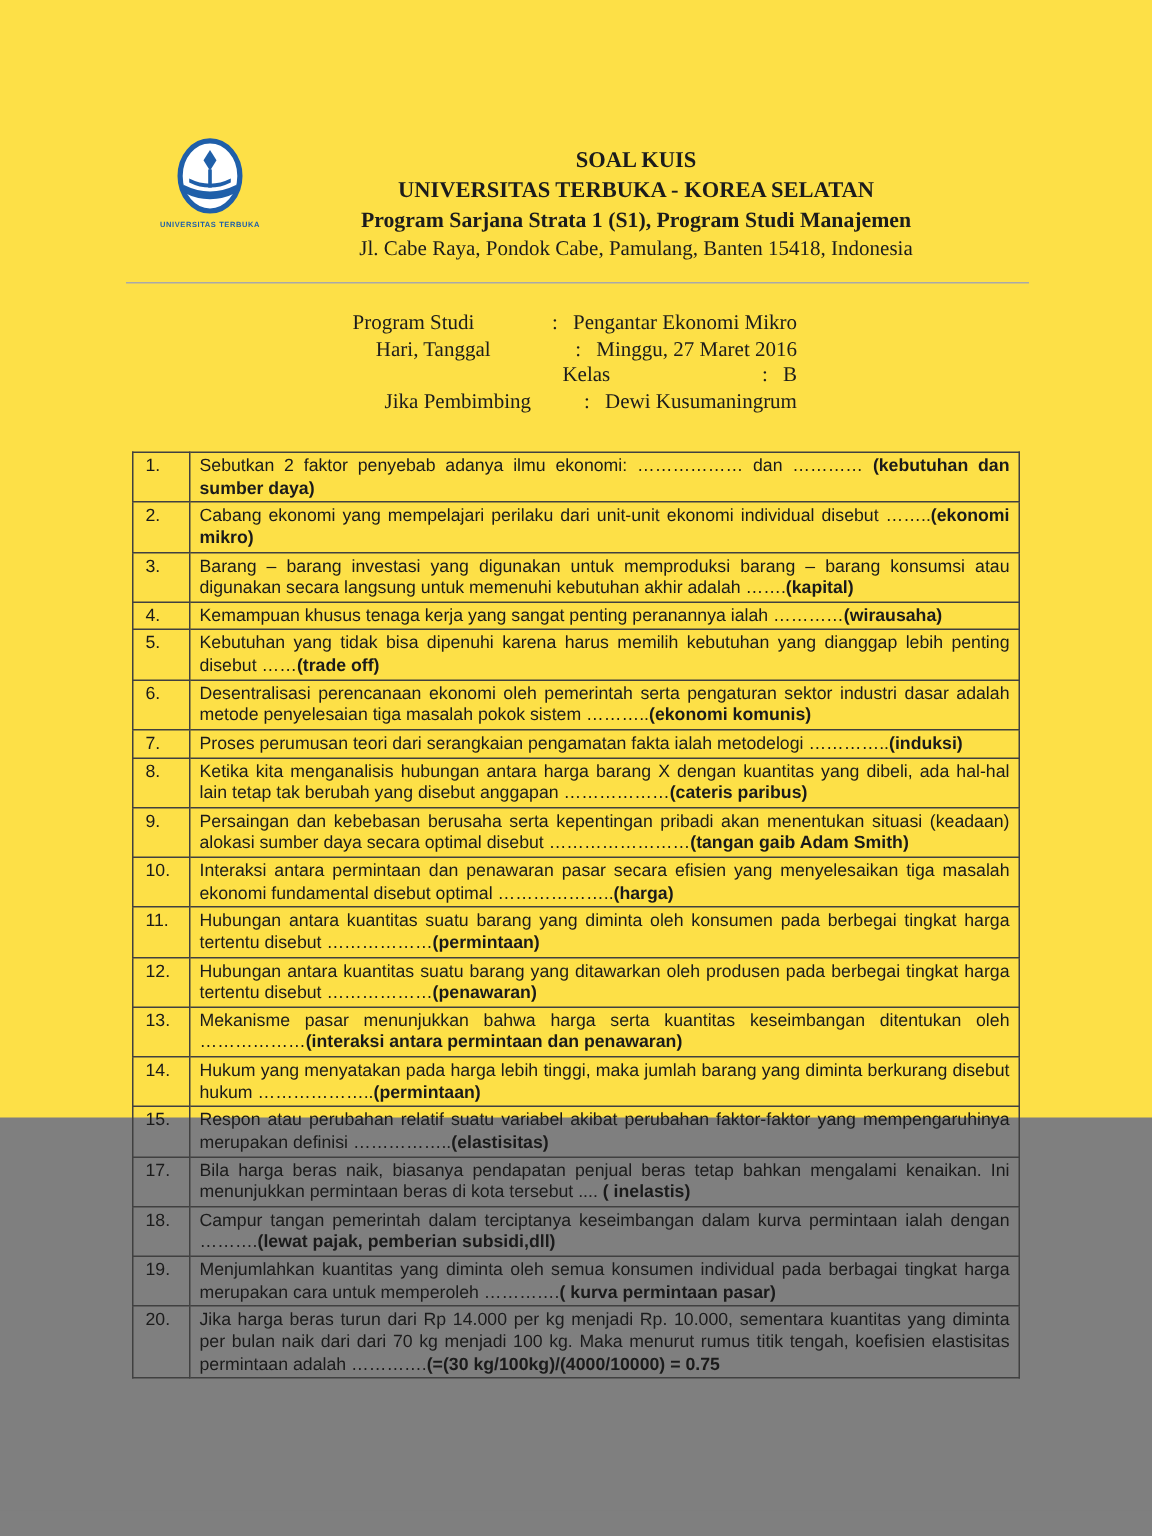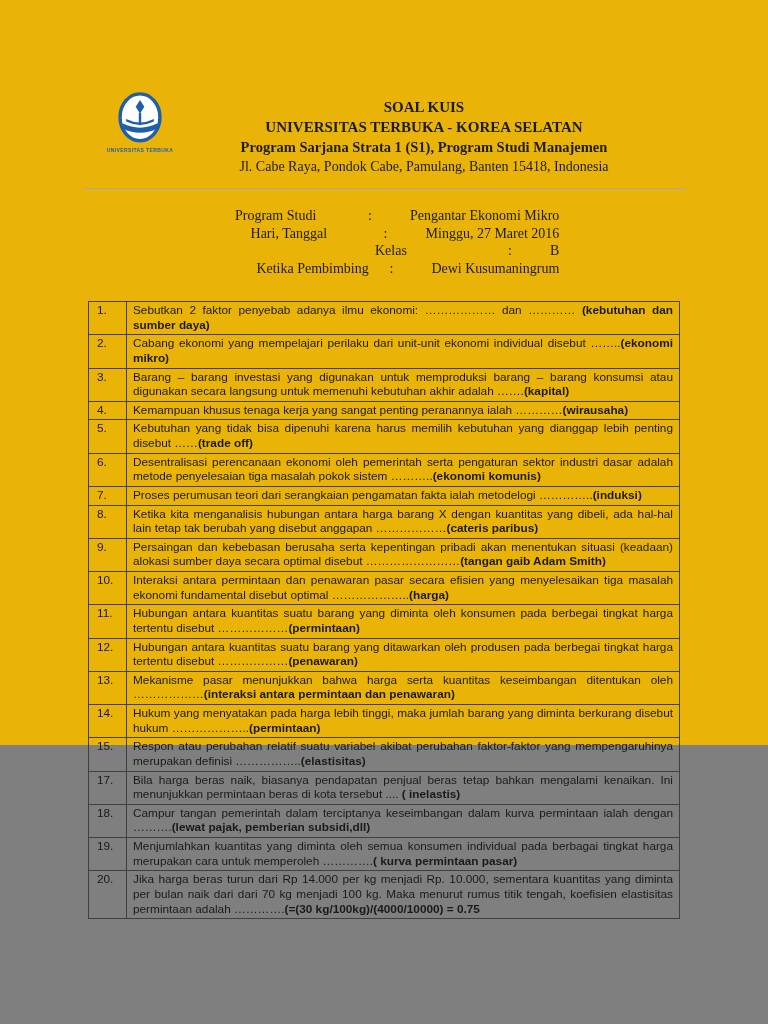--- a/index.html
+++ b/index.html
@@ -6,21 +6,21 @@
   html, body { margin: 0; padding: 0; }
   body {
     width: 768px; height: 1024px;
     background: #7f7f7f;
     font-family: "Liberation Serif", serif;
     overflow: hidden;
   }
   .page {
     position: relative;
     width: 768px; height: 745px;
-    background: #eab308;
+    background: #fde047;
     color: #1c1c1c;
   }
   
   .logo {
     position: absolute; left: 102px; top: 92px; width: 76px;
     text-align: center;
   }
   .logo svg { display: block; margin: 0 auto; }
   .logo-label {
     font-family: "Liberation Sans", sans-serif;
@@ -41,21 +41,21 @@
     border-top: 1px solid #a9a9a9;
   }
   
   .info-block {
     position: absolute; left: 235px; top: 207px;
     font-size: 14px;
   }
   .info-row { display: flex; line-height: 17.5px; justify-content: flex-end; }
   .info-label { width: 133px; }
   .info-colon { width: 14px; }
-  .info-value { white-space: nowrap; margin-left: 28px; }
+  .info-value { white-space: nowrap; }
   
   .quiz-table {
     position: absolute; left: 88px; top: 301px; width: 592px;
     border-collapse: collapse;
     font-family: "Liberation Sans", sans-serif;
     font-size: 11.8px; line-height: 1.24;
     color: #1a1a1a;
   }
   .quiz-table td {
     border: 1px solid #404040;
@@ -108,21 +108,21 @@
       <span class="info-label">Hari, Tanggal</span>
       <span class="info-colon">:</span>
       <span class="info-value">Minggu, 27 Maret 2016</span>
     </div>
     <div class="info-row">
       <span class="info-label">Kelas</span>
       <span class="info-colon">:</span>
       <span class="info-value">B</span>
     </div>
     <div class="info-row">
-      <span class="info-label">Ketika Pembimbing</span>
+      <span class="info-label">Jika Pembimbing</span>
       <span class="info-colon">:</span>
       <span class="info-value">Dewi Kusumaningrum</span>
     </div>
   </div>
 
   <table class="quiz-table">
     <tbody>
       <tr>
         <td class="num">1.</td>
         <td class="content"><span class="q-text">Sebutkan 2 faktor penyebab adanya ilmu ekonomi: ……………… dan ………… </span><span class="q-answer">(kebutuhan dan sumber daya)</span></td>

